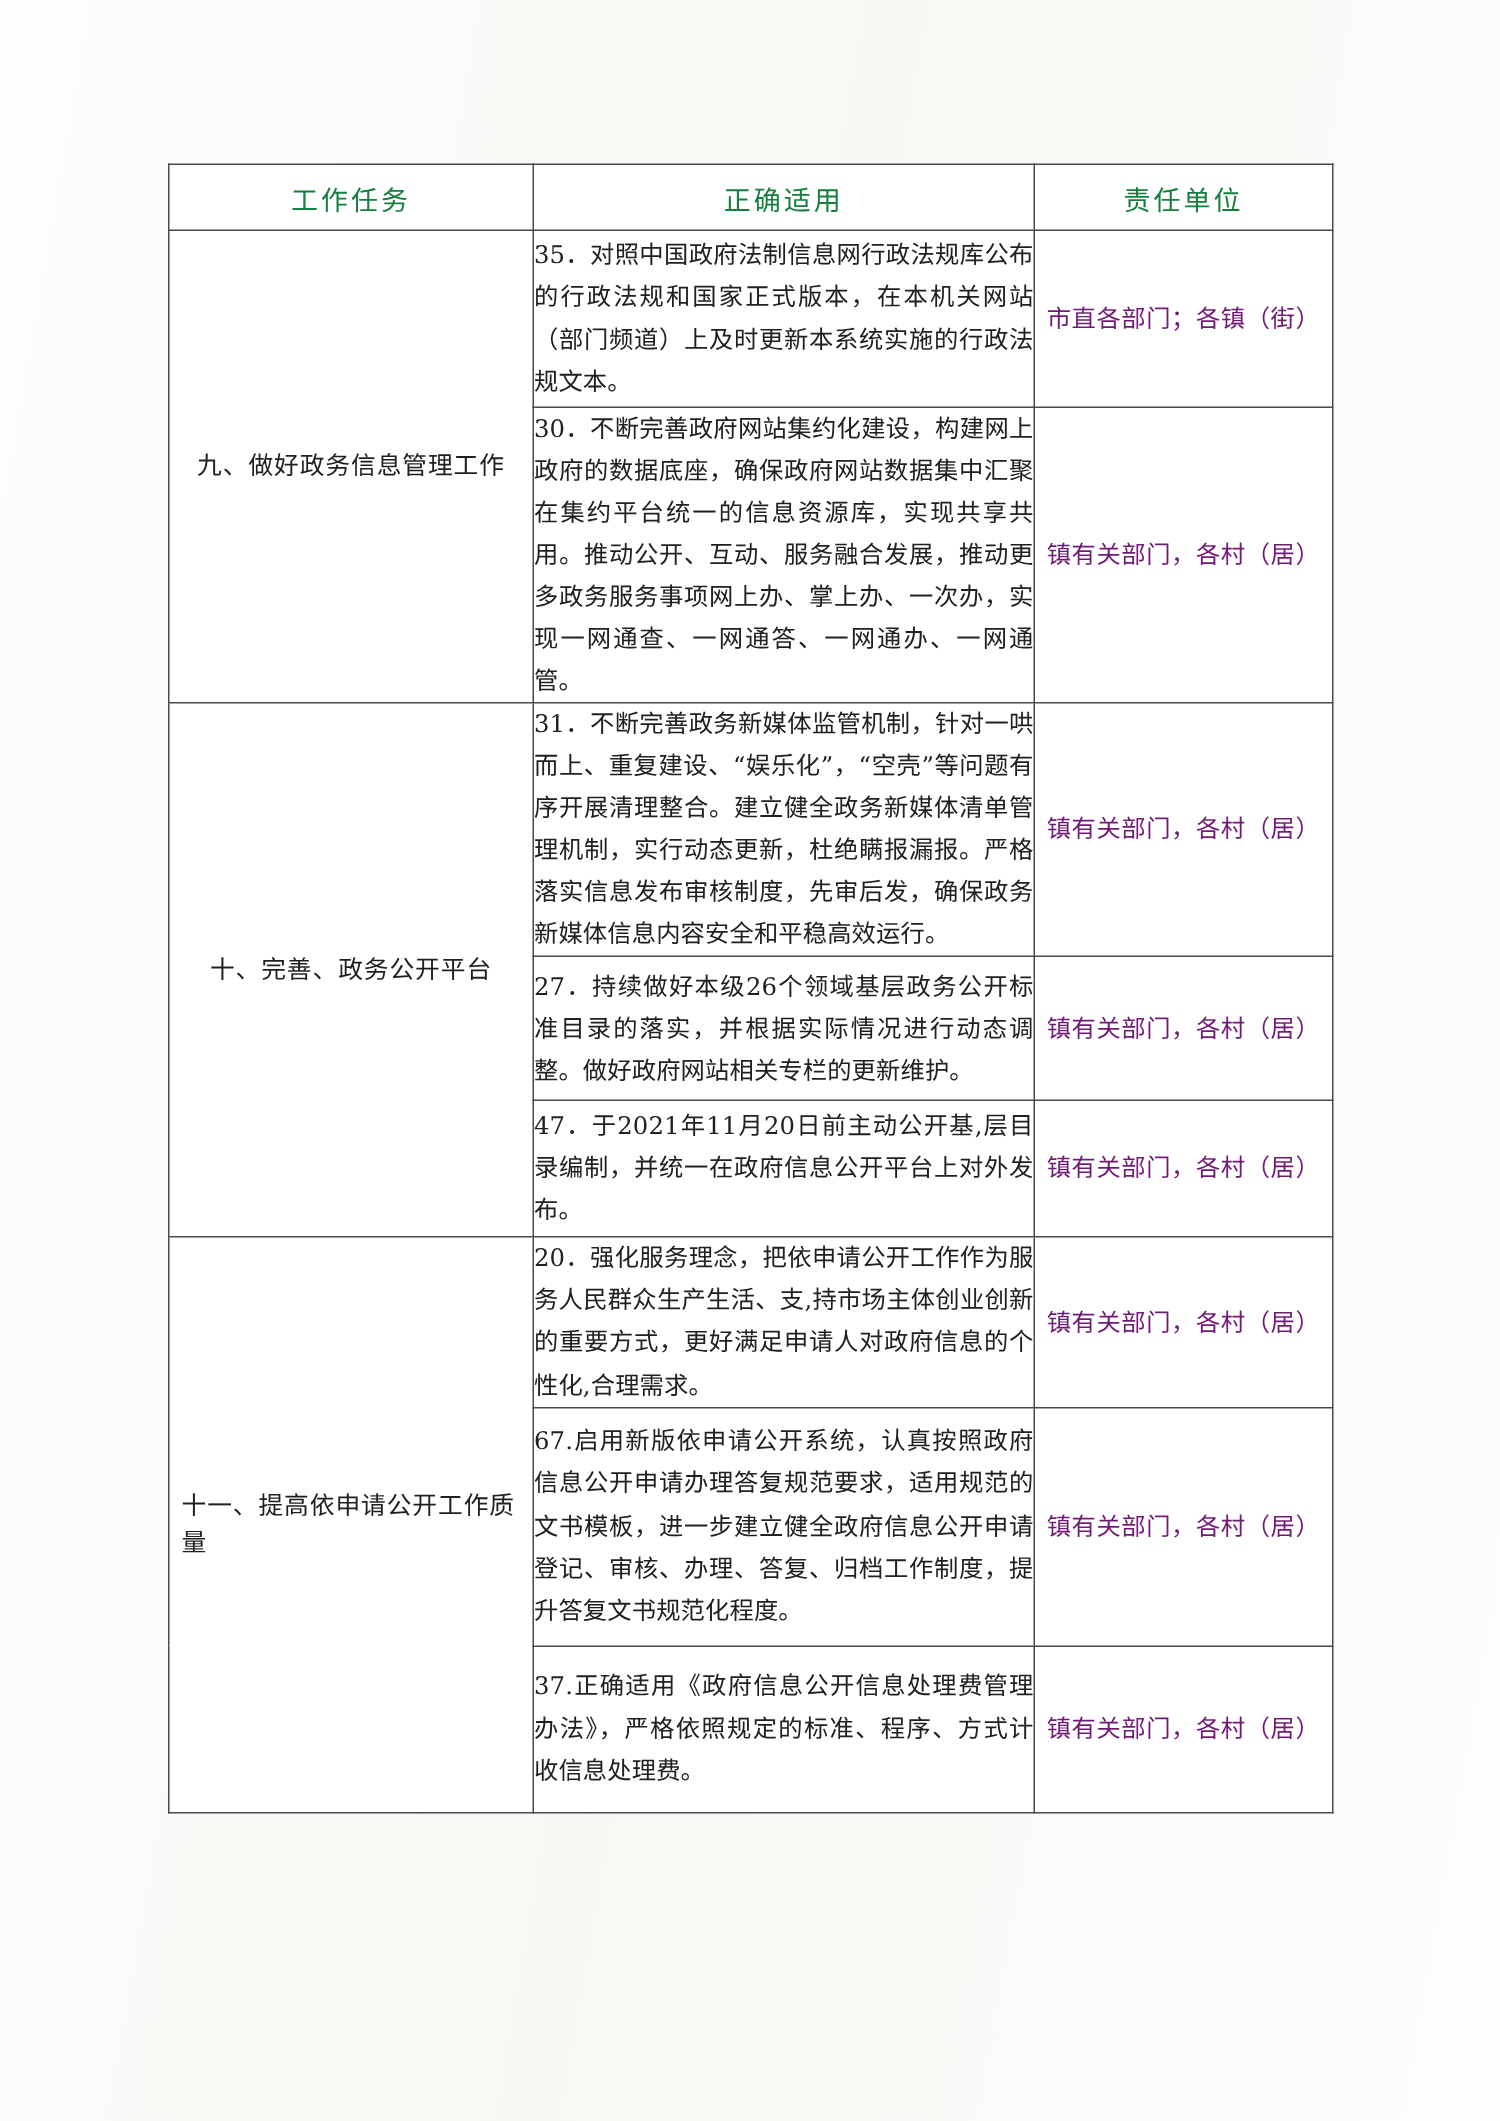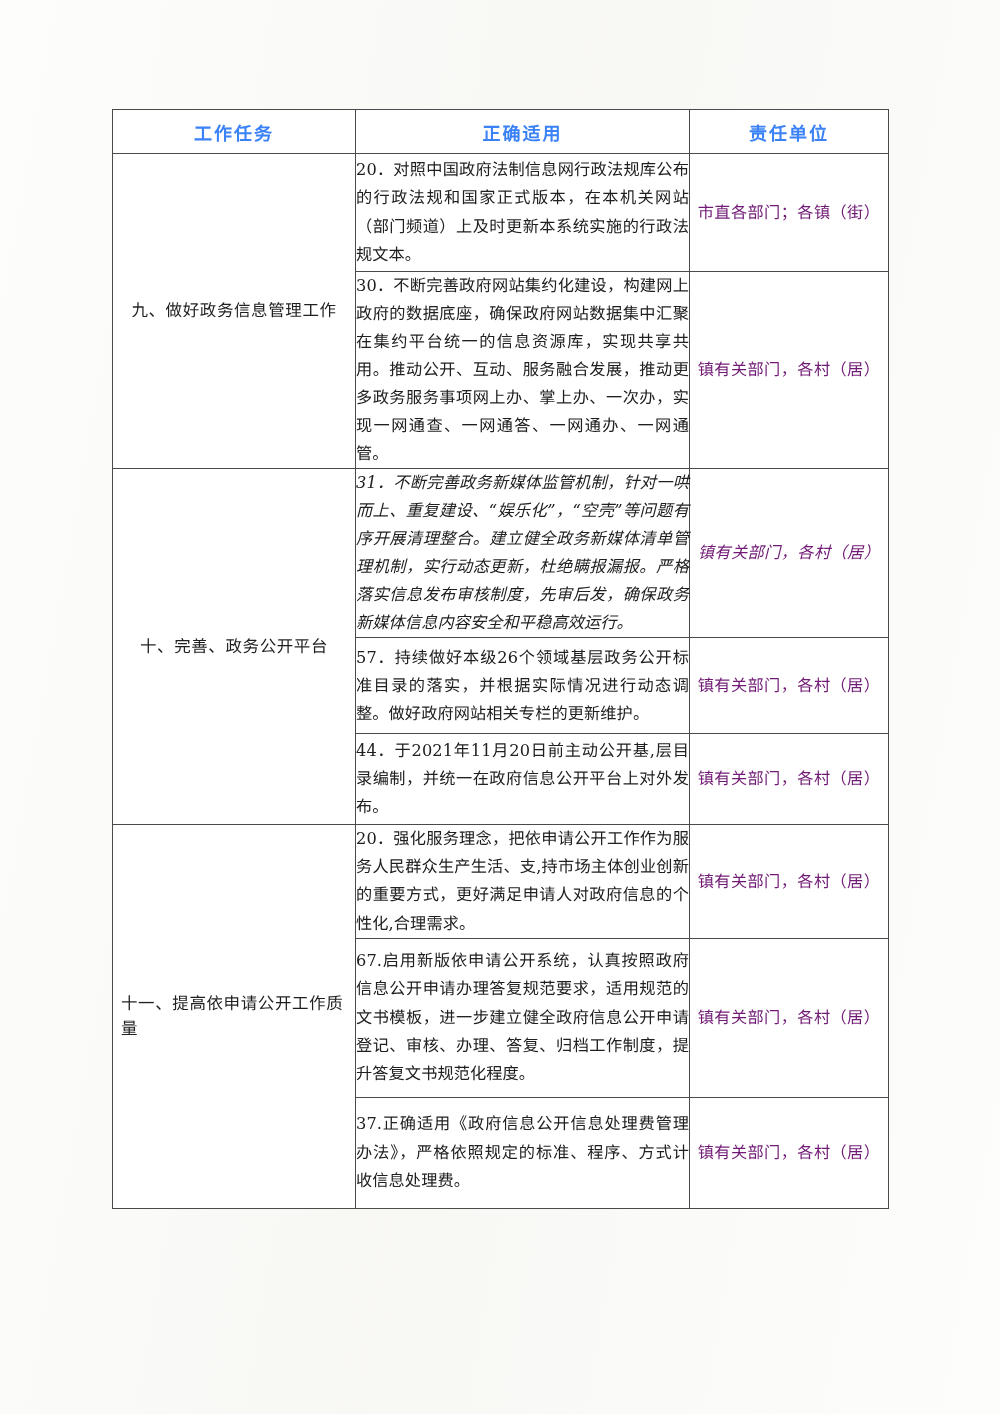--- a/index.html
+++ b/index.html
@@ -58,25 +58,25 @@
     border: 1.6px solid #4a4a4a;
     vertical-align: middle;
     padding: 0;
     background: #ffffff;
   }
 
   
   .hdr-cell {
     height: 43px;
     text-align: center;
-    font-weight: 700;
+    font-weight: 400;
     font-size: 18px;
     letter-spacing: 2px;
     font-family: "DejaVu Serif", "Liberation Serif", serif;
-    color: #3b82f6;
+    color: #15803d;
   }
 
   
   .task-cell {
     text-align: center;
     font-size: 16.5px;
     line-height: 1.55;
     letter-spacing: 0.6px;
     color: #1f1f1f;
     padding: 4px 6px;
@@ -116,21 +116,21 @@
     letter-spacing: 0.4px;
     color: #701a75;
     padding: 4px 2px;
     vertical-align: middle;
     white-space: nowrap;
   }
 
   
   .r26 { height: 117px; }
   .r30 { height: 188px; }
-  .r31 { height: 165px; font-style: italic; }
+  .r31 { height: 165px; }
   .r32 { height: 95px; }
   .r33 { height: 90px; }
   .r35 { height: 99px; }
   .r36 { height: 158px; }
   .r37 { height: 110px; }
 </style>
 </head>
 <body>
 
 <div class="page">
@@ -150,21 +150,21 @@
           <th class="hdr-cell">责任单位</th>
         </tr>
       </thead>
       <tbody>
 
         <tr>
           <td class="task-cell align-upper" rowspan="2">
             <span class="task-text">九、做好政务信息管理工作</span>
           </td>
           <td class="req-cell r26">
-            <span class="req-text">20．对照中国政府法制信息网行政法规库公布的行政法规和国家正式版本，在本机关网站（部门频道）上及时更新本系统实施的行政法规文本。</span>
+            <span class="req-text">35．对照中国政府法制信息网行政法规库公布的行政法规和国家正式版本，在本机关网站（部门频道）上及时更新本系统实施的行政法规文本。</span>
           </td>
           <td class="unit-cell r26">市直各部门；各镇（街）</td>
         </tr>
         <tr>
           <td class="req-cell r30">
             <span class="req-text">30．不断完善政府网站集约化建设，构建网上政府的数据底座，确保政府网站数据集中汇聚在集约平台统一的信息资源库，实现共享共用。推动公开、互动、服务融合发展，推动更多政务服务事项网上办、掌上办、一次办，实现一网通查、一网通答、一网通办、一网通管。</span>
           </td>
           <td class="unit-cell r30">镇有关部门，各村（居）</td>
         </tr>
 
@@ -172,27 +172,27 @@
           <td class="task-cell align-upper" rowspan="3">
             <span class="task-text">十、完善、政务公开平台</span>
           </td>
           <td class="req-cell r31">
             <span class="req-text">31．不断完善政务新媒体监管机制，针对一哄而上、重复建设、“娱乐化”，“空壳”等问题有序开展清理整合。建立健全政务新媒体清单管理机制，实行动态更新，杜绝瞒报漏报。严格落实信息发布审核制度，先审后发，确保政务新媒体信息内容安全和平稳高效运行。</span>
           </td>
           <td class="unit-cell r31">镇有关部门，各村（居）</td>
         </tr>
         <tr>
           <td class="req-cell r32">
-            <span class="req-text">57．持续做好本级26个领域基层政务公开标准目录的落实，并根据实际情况进行动态调整。做好政府网站相关专栏的更新维护。</span>
+            <span class="req-text">27．持续做好本级26个领域基层政务公开标准目录的落实，并根据实际情况进行动态调整。做好政府网站相关专栏的更新维护。</span>
           </td>
           <td class="unit-cell r32">镇有关部门，各村（居）</td>
         </tr>
         <tr>
           <td class="req-cell r33">
-            <span class="req-text">44．于2021年11月20日前主动公开基,层目录编制，并统一在政府信息公开平台上对外发布。</span>
+            <span class="req-text">47．于2021年11月20日前主动公开基,层目录编制，并统一在政府信息公开平台上对外发布。</span>
           </td>
           <td class="unit-cell r33">镇有关部门，各村（居）</td>
         </tr>
 
         <tr>
           <td class="task-cell task-11" rowspan="3">
             <span class="task-text">十一、提高依申请公开工作质量</span>
           </td>
           <td class="req-cell r35">
             <span class="req-text">20．强化服务理念，把依申请公开工作作为服务人民群众生产生活、支,持市场主体创业创新的重要方式，更好满足申请人对政府信息的个性化,合理需求。</span>

